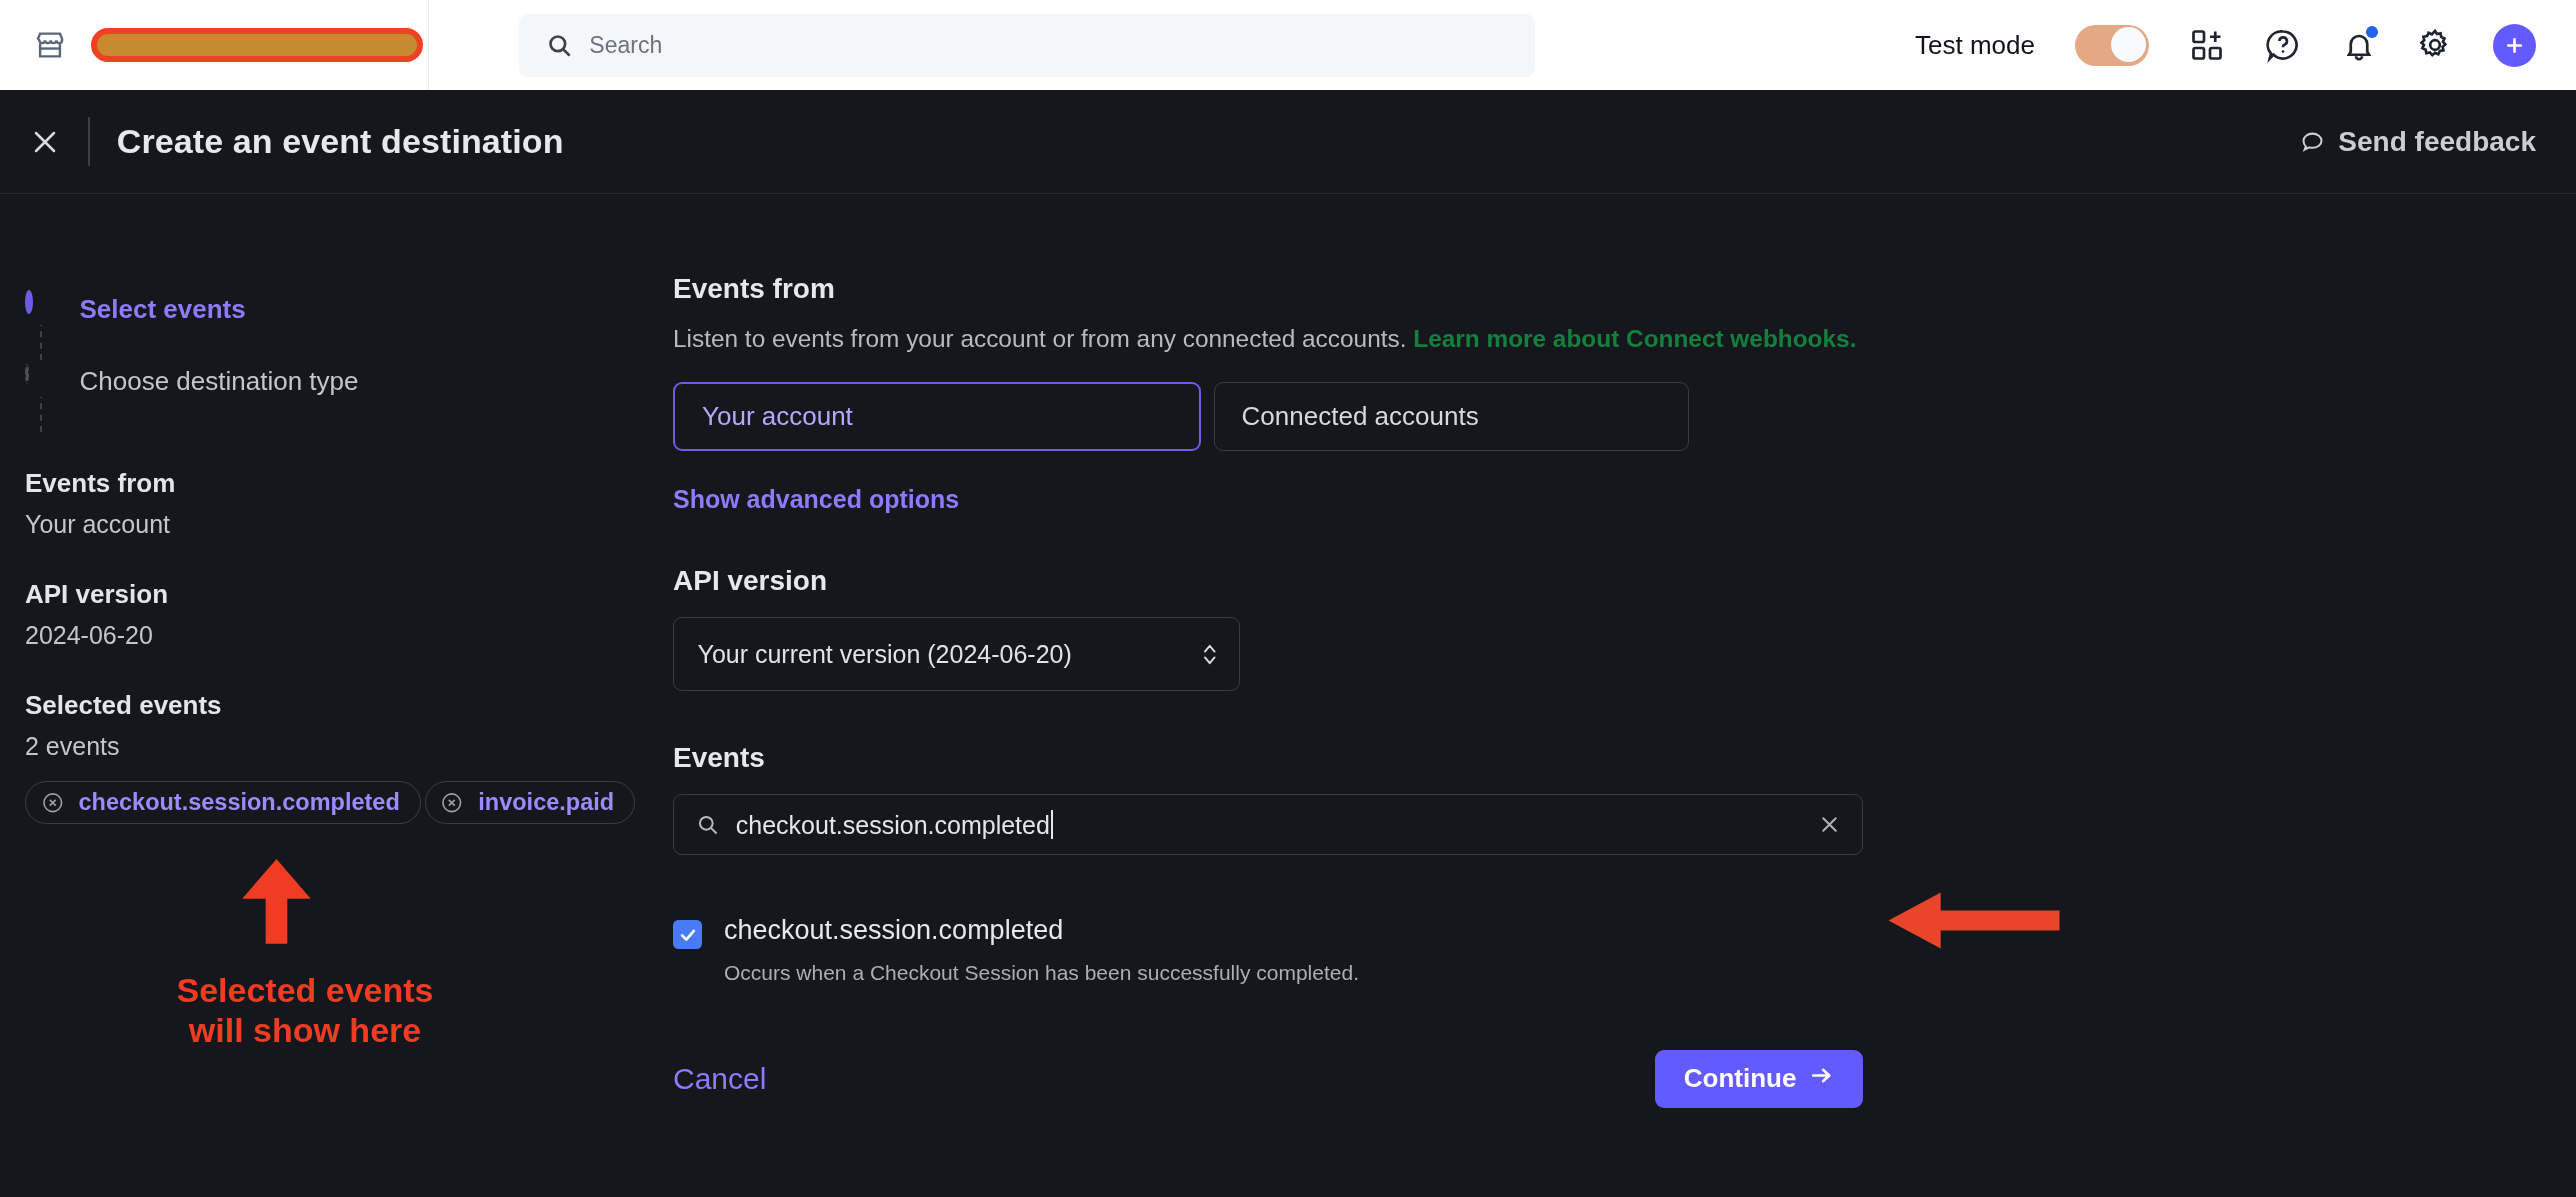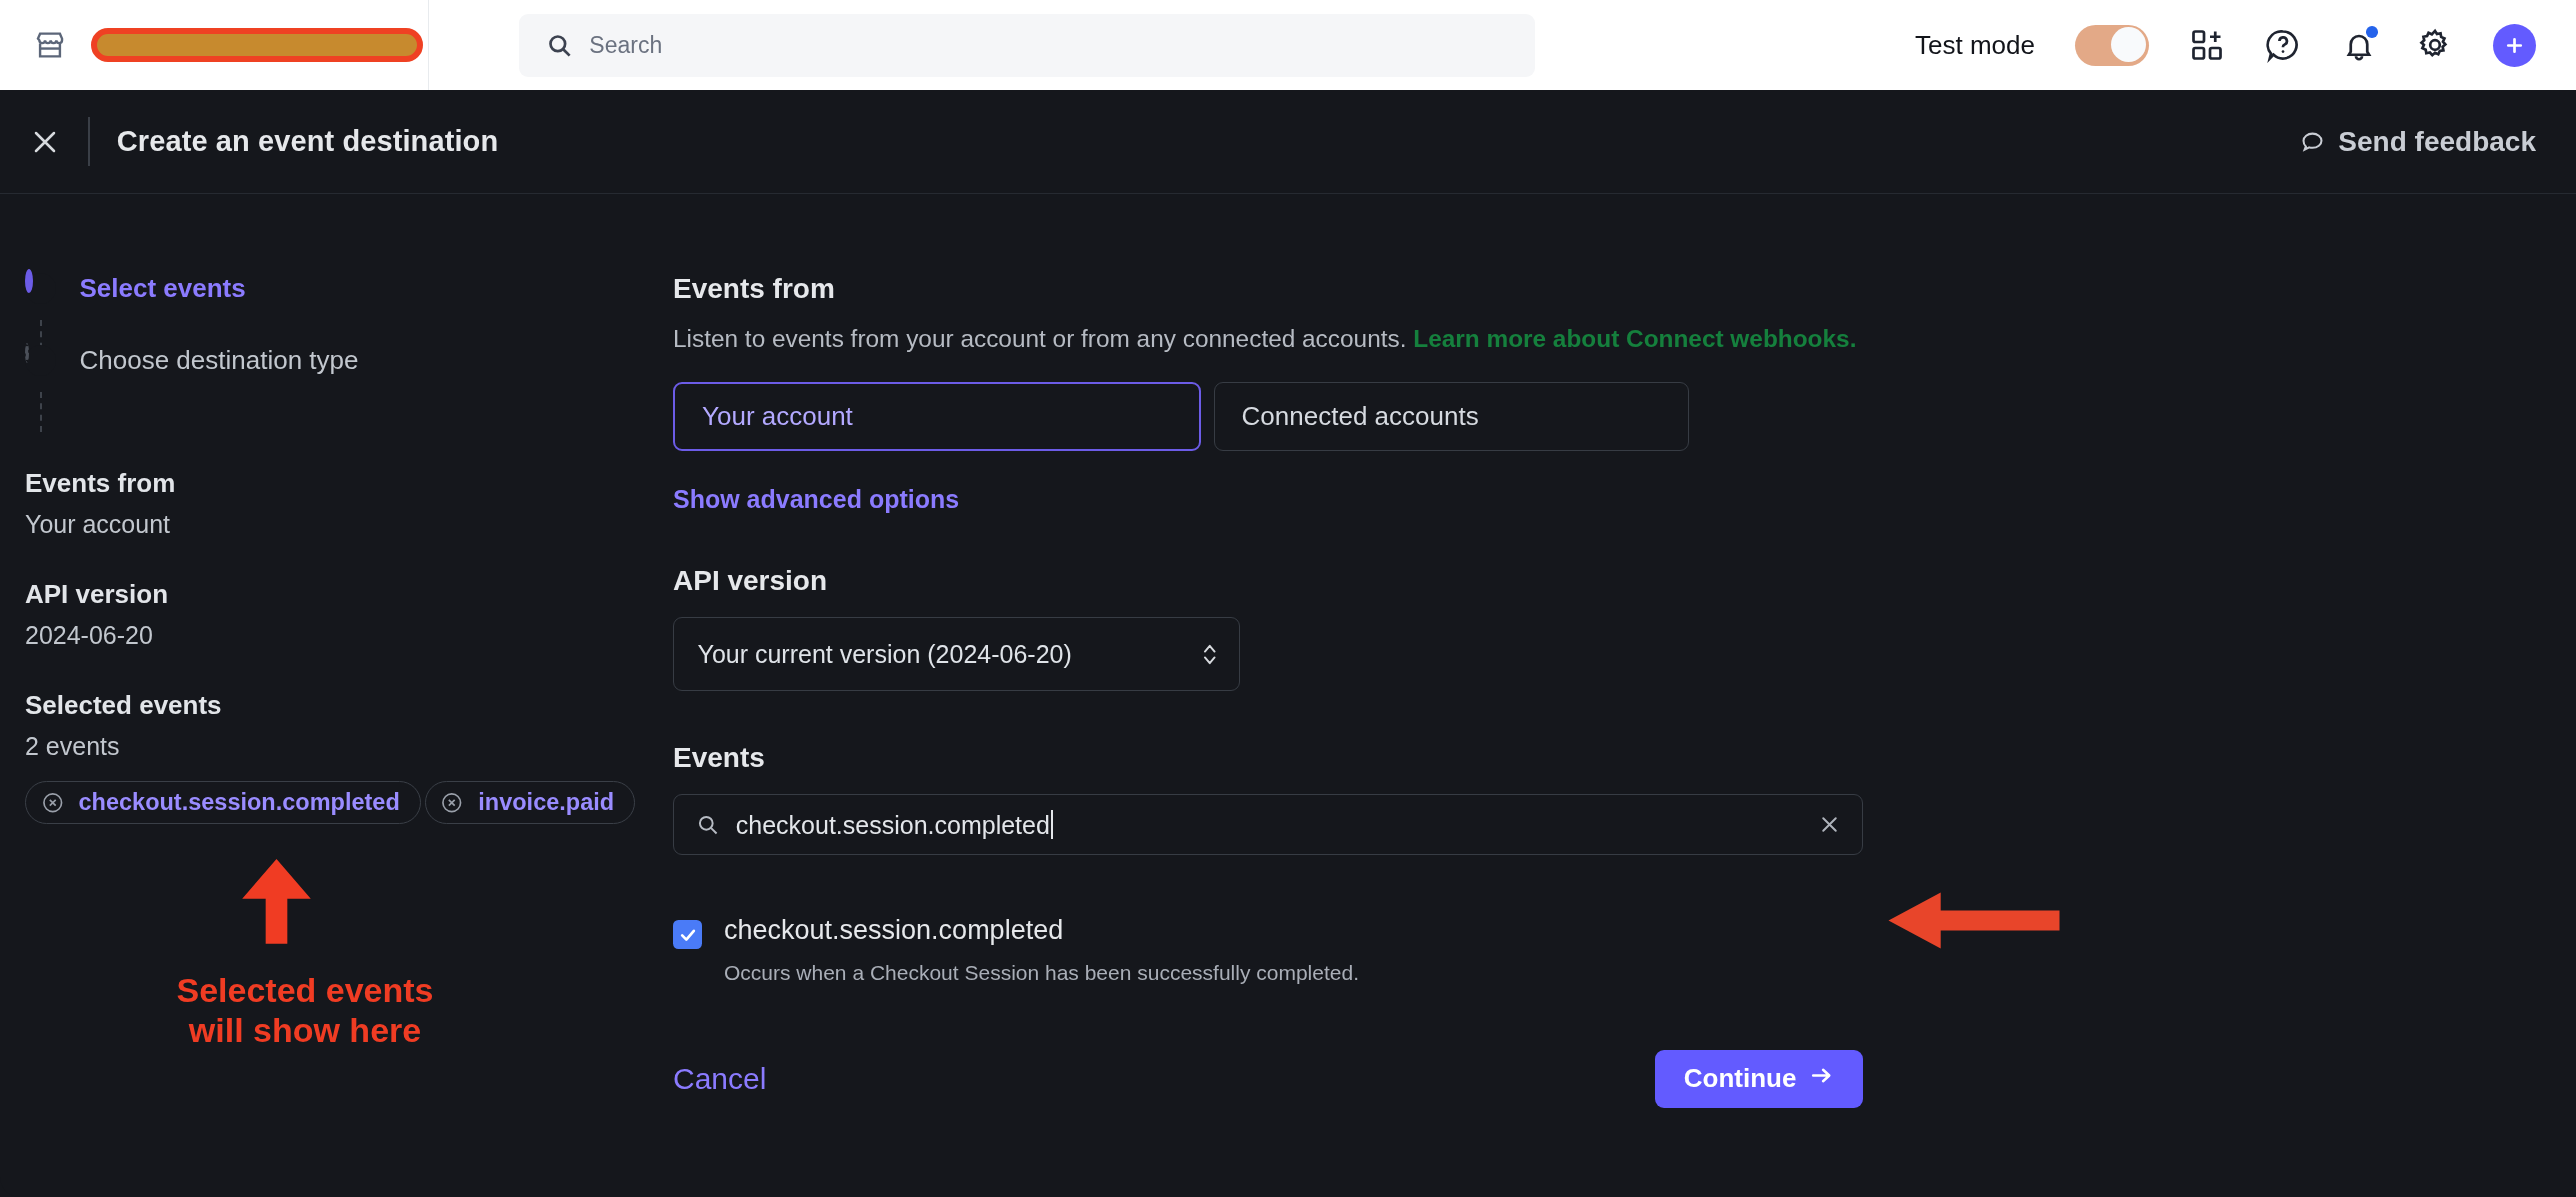--- a/index.html
+++ b/index.html
@@ -97,39 +97,39 @@
     border-bottom: 1.8px solid #262a31;
     padding: 0 40px 0 27px;
   }
   .close-x { width: 36px; height: 36px; flex:none; }
   .hdr-divider {
     width: 1.8px; height: 49px;
     background: #3a3f47;
     margin: 0 27px 0 25px;
   }
   .panel-title {
-    font-size: 29px; font-weight: 700; color: #e6e8eb;
+    font-size: 34px; font-weight: 700; color: #e6e8eb;
     letter-spacing: 0.1px;
   }
   .send-feedback {
     margin-left: auto;
     display: flex; align-items: center; gap: 12.6px;
     font-size: 28px; color: #c9cdd4; font-weight: 600;
   }
 
   
   .body-wrap { display: flex; }
 
   .sidebar {
     width: 673px;
     padding: 79px 0 0 25px;
   }
   .steps { position: relative; }
   .step {
-    display: flex; 
+    display: flex; align-items: center;
     gap: 23.5px;
     height: 72px;
     position: relative;
   }
   .step-mark { width: 31px; height: 31px; flex: none; position: relative; z-index:2;
                background:#15171c; border-radius:50%; }
   .ring-active {
     width: 31px; height: 31px; border-radius: 50%;
     border: 4.5px solid #6c5ce7; box-sizing: border-box;
   }

